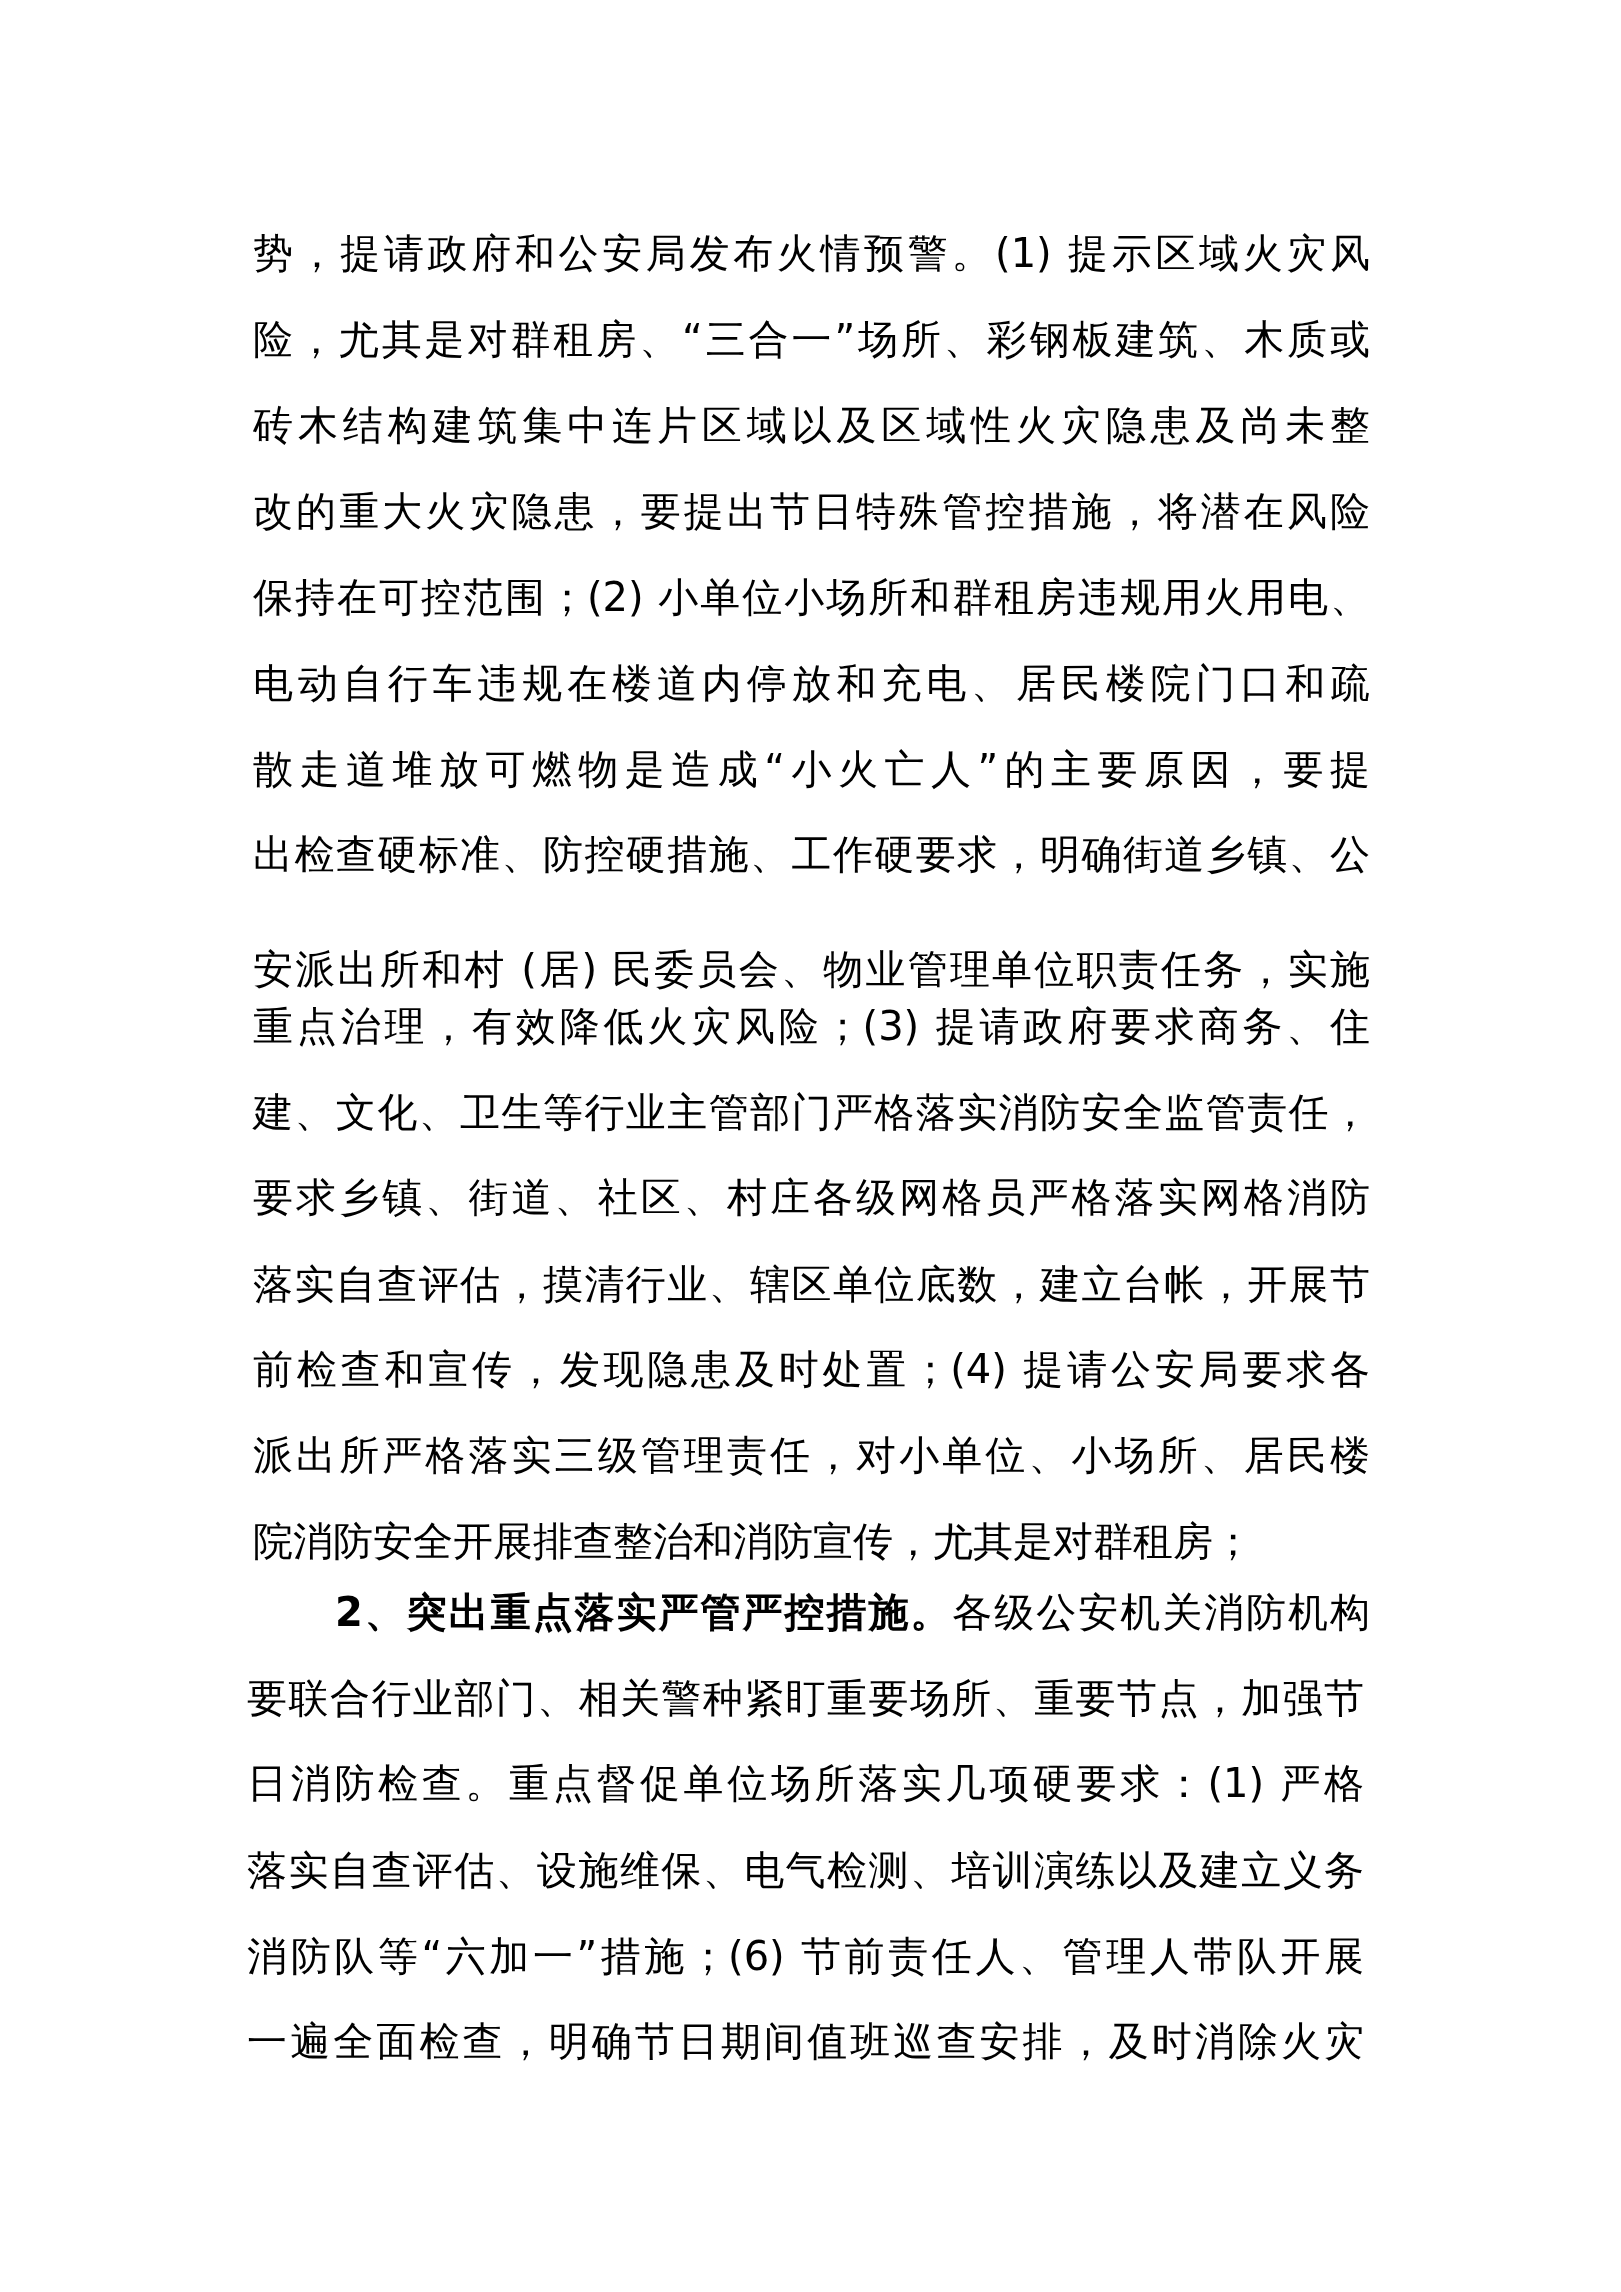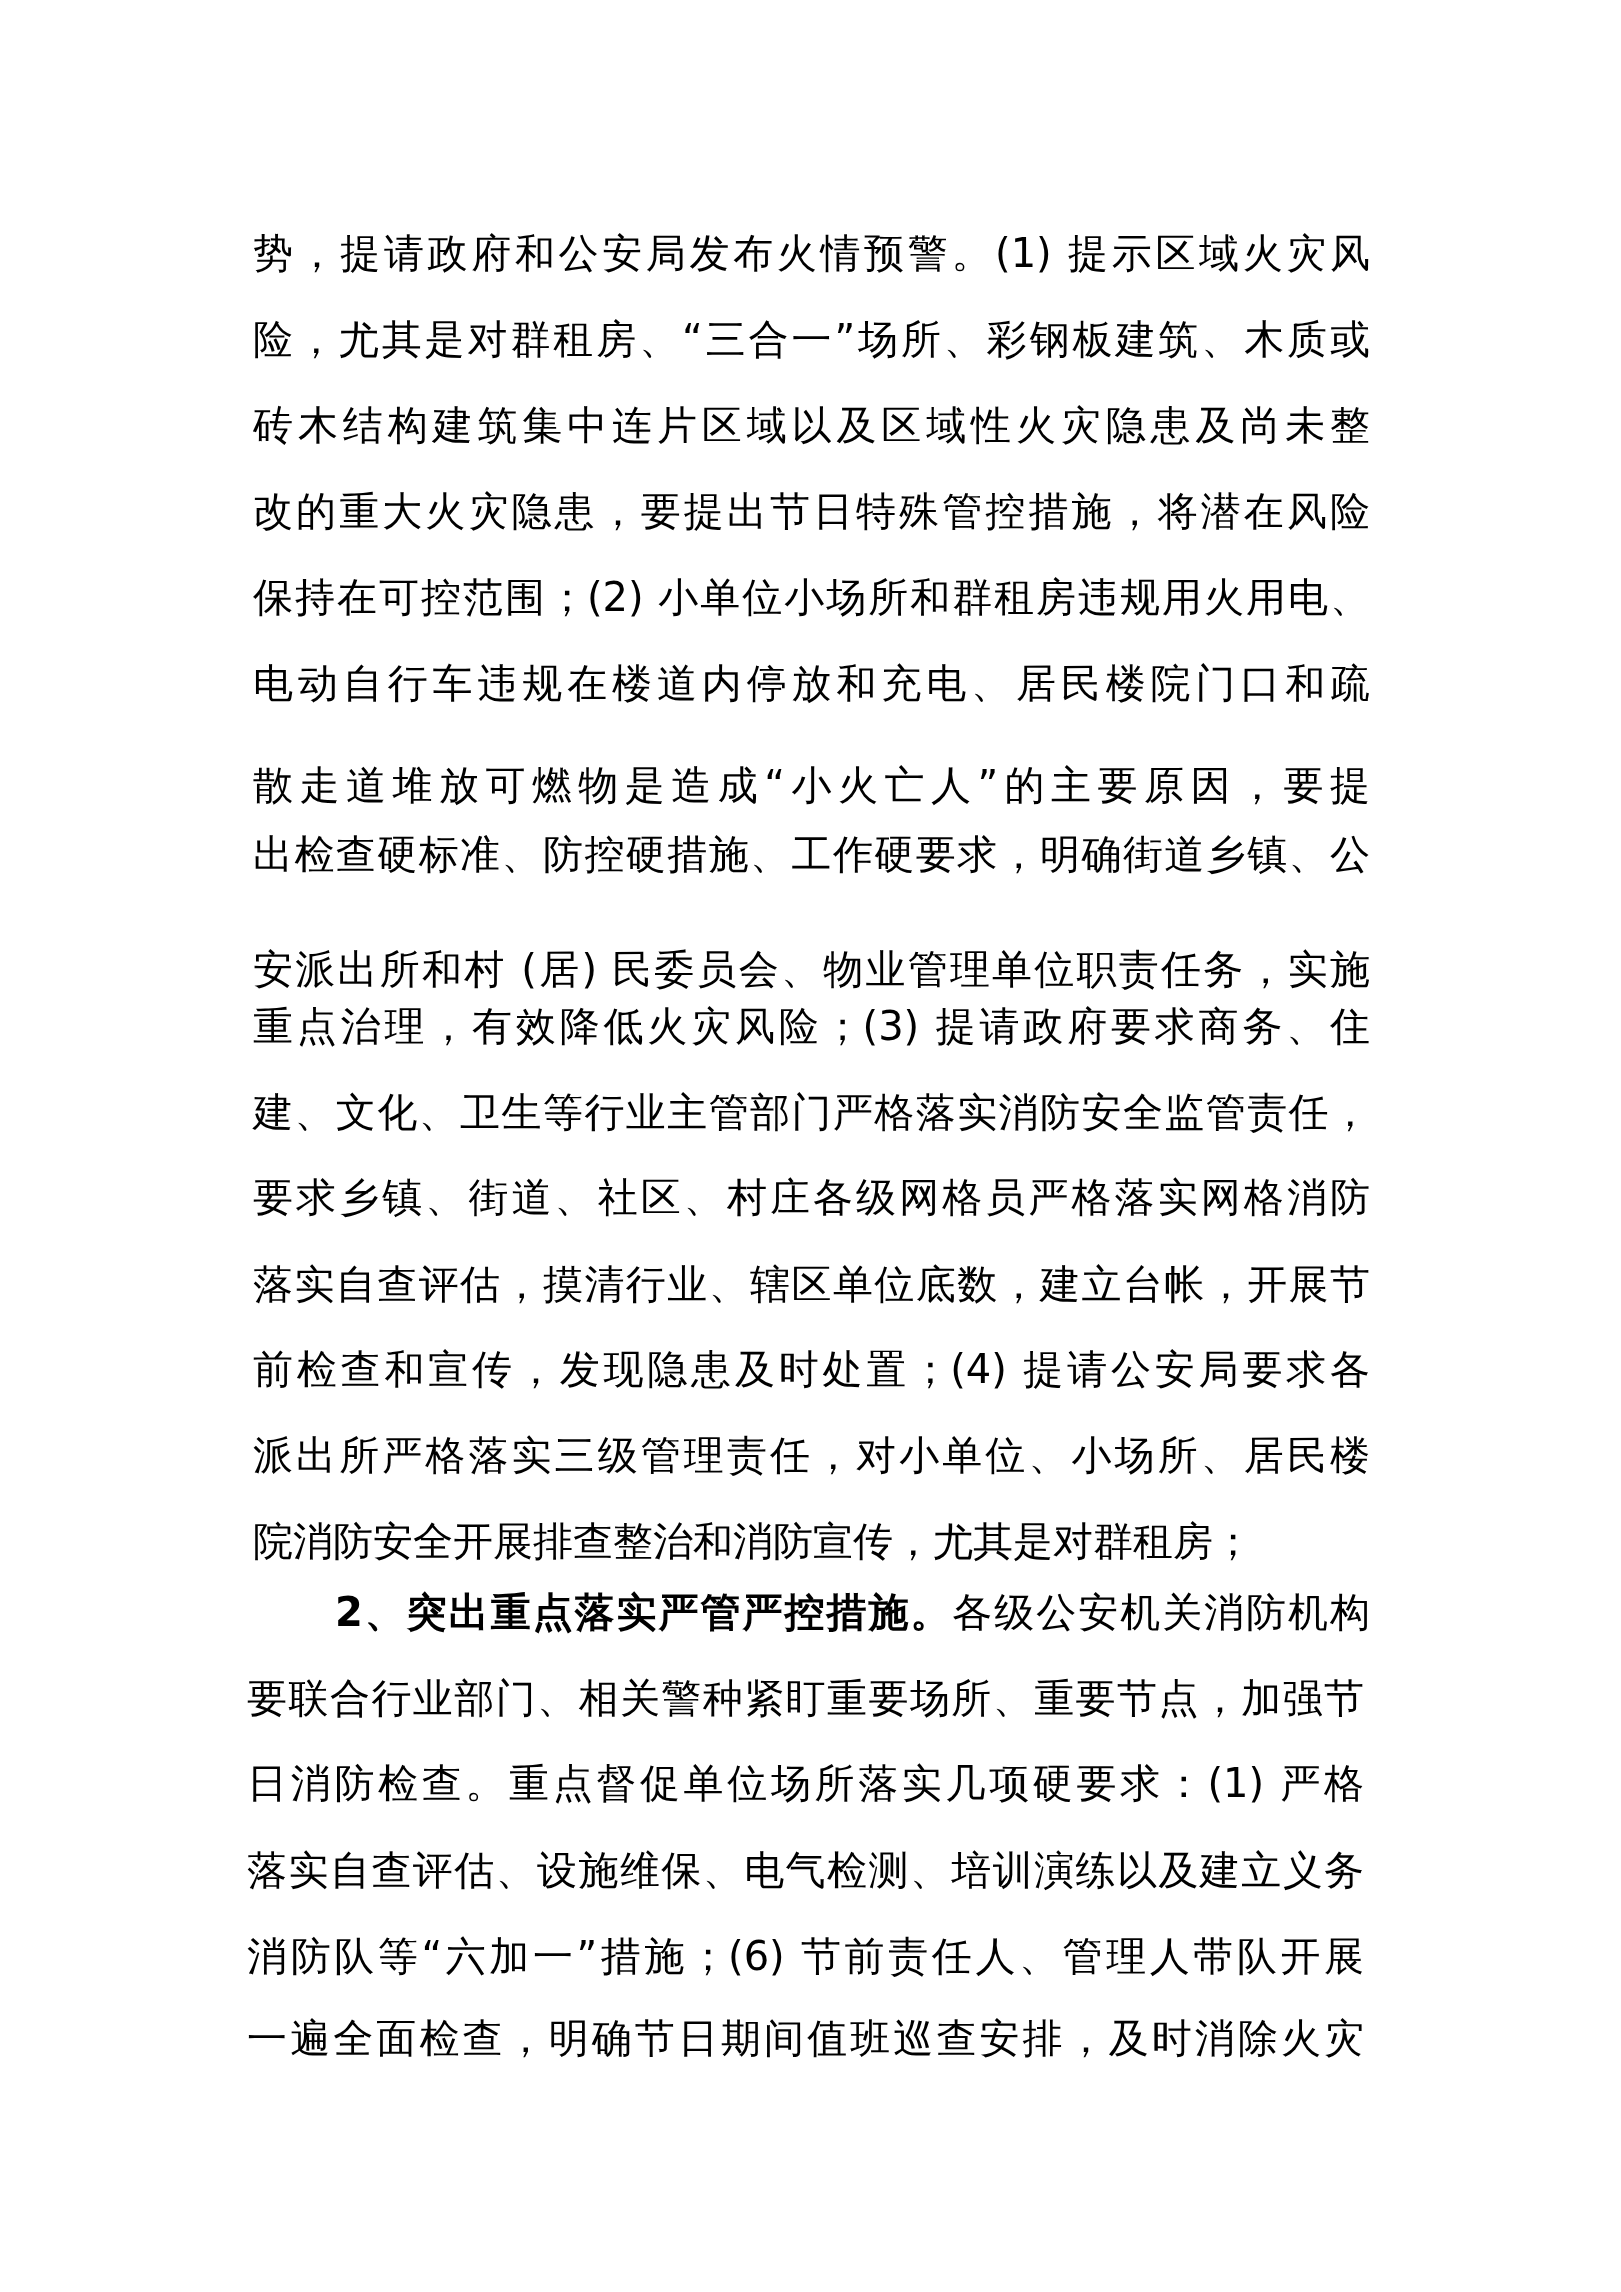--- a/index.html
+++ b/index.html
@@ -57,38 +57,38 @@
 <div class="page">
   <div class="text-block" style="top:0;">
 
     <div>
       <div class="line" style="top:224px;">势，提请政府和公安局发布火情预警。(1) 提示区域火灾风</div>
       <div class="line" style="top:310px;">险，尤其是对群租房、“三合一”场所、彩钢板建筑、木质或</div>
       <div class="line" style="top:396px;">砖木结构建筑集中连片区域以及区域性火灾隐患及尚未整</div>
       <div class="line" style="top:482px;">改的重大火灾隐患，要提出节日特殊管控措施，将潜在风险</div>
       <div class="line" style="top:568px;">保持在可控范围；(2) 小单位小场所和群租房违规用火用电、</div>
       <div class="line" style="top:654px;">电动自行车违规在楼道内停放和充电、居民楼院门口和疏</div>
-      <div class="line" style="top:756px;">散走道堆放可燃物是造成“小火亡人”的主要原因，要提</div>
+      <div class="line" style="top:740px;">散走道堆放可燃物是造成“小火亡人”的主要原因，要提</div>
       <div class="line" style="top:825px;">出检查硬标准、防控硬措施、工作硬要求，明确街道乡镇、公</div>
       <div class="line" style="top:940px;">安派出所和村 (居) 民委员会、物业管理单位职责任务，实施</div>
       <div class="line" style="top:997px;">重点治理，有效降低火灾风险；(3) 提请政府要求商务、住</div>
       <div class="line" style="top:1083px;">建、文化、卫生等行业主管部门严格落实消防安全监管责任，</div>
       <div class="line" style="top:1168px;">要求乡镇、街道、社区、村庄各级网格员严格落实网格消防</div>
       <div class="line" style="top:1255px;">落实自查评估，摸清行业、辖区单位底数，建立台帐，开展节</div>
       <div class="line" style="top:1340px;">前检查和宣传，发现隐患及时处置；(4) 提请公安局要求各</div>
       <div class="line" style="top:1426px;">派出所严格落实三级管理责任，对小单位、小场所、居民楼</div>
       <div class="line last" style="top:1512px;">院消防安全开展排查整治和消防宣传，尤其是对群租房；</div>
     </div>
 
     <div>
       <div class="line indent" style="top:1583px;">
         <span class="bold">2、突出重点落实严管严控措施。</span><span>各级公安机关消防机构</span>
       </div>
       <div class="line" style="top:1669px; left:-5.9px;">要联合行业部门、相关警种紧盯重要场所、重要节点，加强节</div>
       <div class="line" style="top:1754px; left:-5.9px;">日消防检查。重点督促单位场所落实几项硬要求：(1) 严格</div>
       <div class="line" style="top:1841px; left:-5.9px;">落实自查评估、设施维保、电气检测、培训演练以及建立义务</div>
       <div class="line" style="top:1927px; left:-5.9px;">消防队等“六加一”措施；(6) 节前责任人、管理人带队开展</div>
-      <div class="line" style="top:2012px; left:-5.9px;font-family:Liberation Mono, monospace;">一遍全面检查，明确节日期间值班巡查安排，及时消除火灾</div>
+      <div class="line" style="top:2012px; left:-5.9px;">一遍全面检查，明确节日期间值班巡查安排，及时消除火灾</div>
     </div>
 
   </div>
 </div>
 
 
 </body></html>

